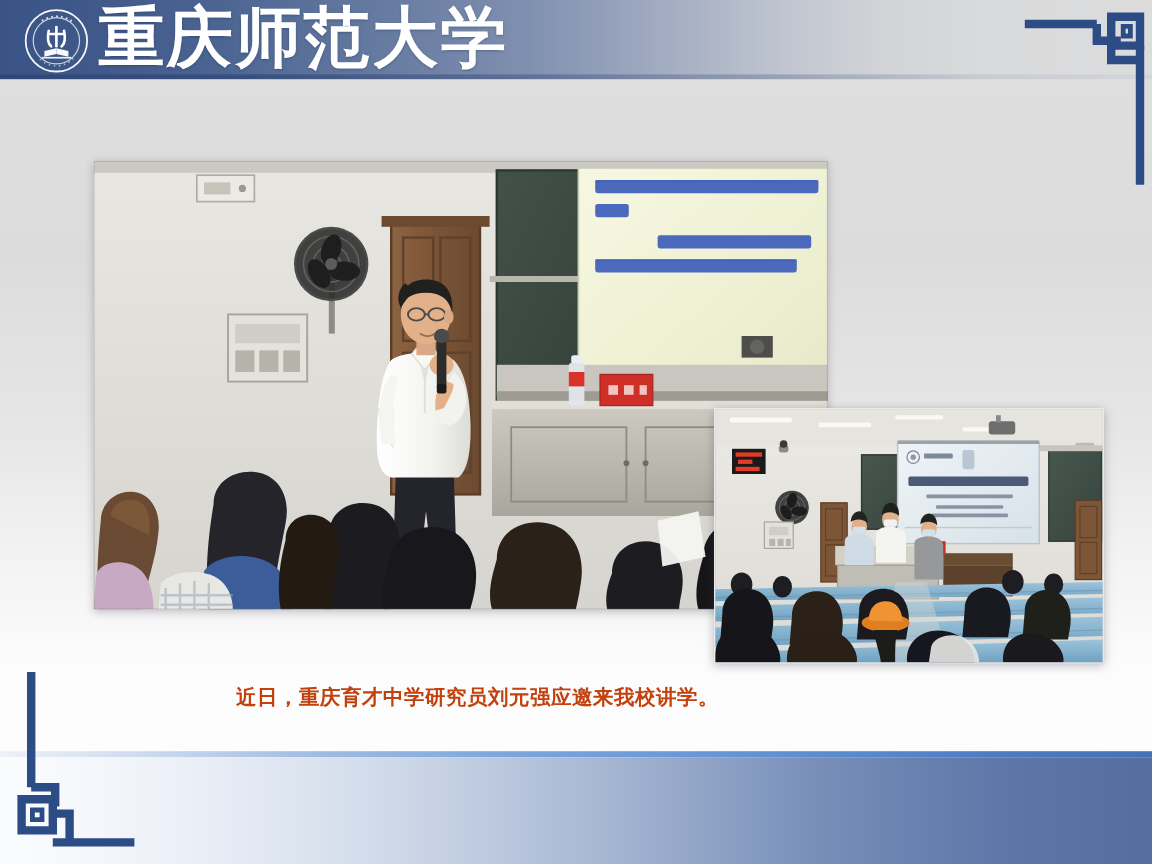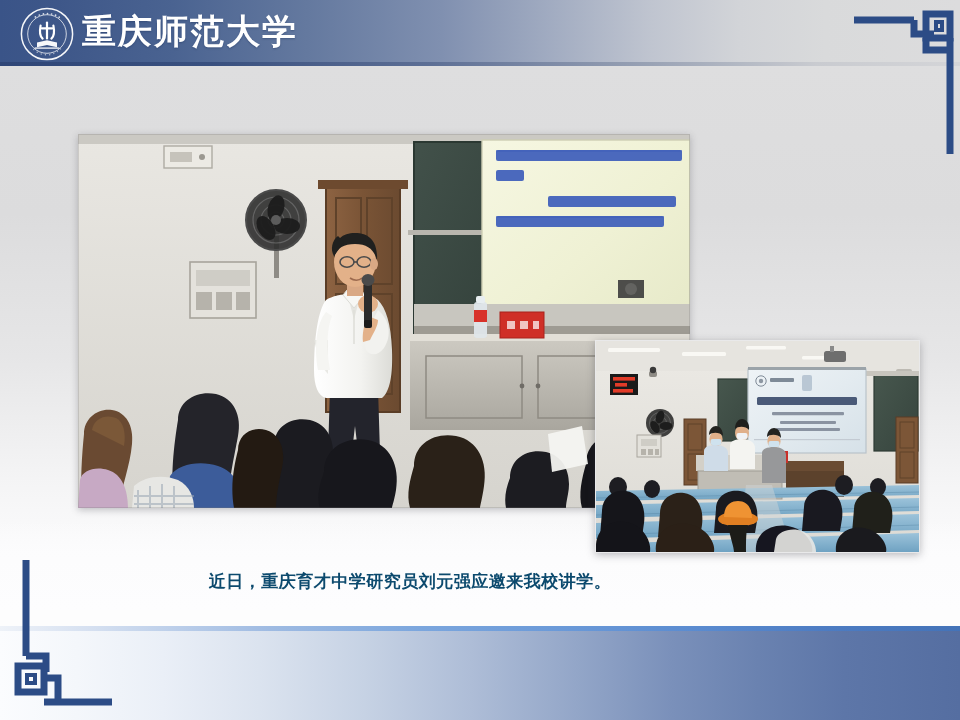--- a/index.html
+++ b/index.html
@@ -31,21 +31,21 @@
     background:linear-gradient(90deg,#2f4677 0%,#39507f 22%,#5d6f95 45%,#9aa3b5 68%,#c9cbd0 85%,#d4d5d8 100%);
   }
 
   
   .seal{position:absolute;left:20px;top:7px;width:54px;height:54px;}
   
   .wordmark{
     position:absolute;left:82px;top:6px;height:52px;
     display:flex;align-items:center;
     font-family:"DejaVu Serif","Liberation Serif",serif;
-    font-size:34px;font-weight:700;color:#ffffff;
+    font-size:55px;font-weight:700;color:#ffffff;
     letter-spacing:2px;
     text-shadow:0 1px 2px rgba(20,40,80,.35);
     white-space:nowrap;
   }
 
   
   .orn-tr{position:absolute;right:0px;top:0px;width:108px;height:156px;}
   .orn-bl{position:absolute;left:12px;bottom:8px;width:104px;height:152px;}
 
   
@@ -61,23 +61,22 @@
     box-shadow:0 2px 8px rgba(60,60,70,.35);
     border:1px solid #e9e9ea;
   }
   .ph-svg{display:block;width:100%;height:100%;}
 
   
   .caption{
     position:absolute;left:0;top:570px;width:796px;
     text-align:center;
     font-family:"DejaVu Sans","Liberation Sans",sans-serif;
-    font-size:17px;font-weight:700;color:#0c4a6e;
+    font-size:17px;font-weight:700;color:#c2410c;
     letter-spacing:.5px;
-    margin-left:12px;
   }
 
   
   .band-line{
     position:absolute;left:0;top:626px;width:960px;height:5px;
     background:linear-gradient(90deg,#eef2f8 0%,#d4dff0 10%,#9fbbe2 28%,#7ba6dd 44%,#6b9ad8 58%,#5b8cd0 72%,#4d7cc2 86%,#4473b8 100%);
   }
   .band{
     position:absolute;left:0;top:631px;width:960px;height:89px;
     background:linear-gradient(90deg,#fbfcfe 0%,#f4f7fb 8%,#eaeff7 17%,#dbe3ef 27%,#c6d2e4 38%,#aebdd7 49%,#93a6c8 60%,#7a90ba 70%,#6a82b0 79%,#5d76a8 88%,#556ea1 100%);

